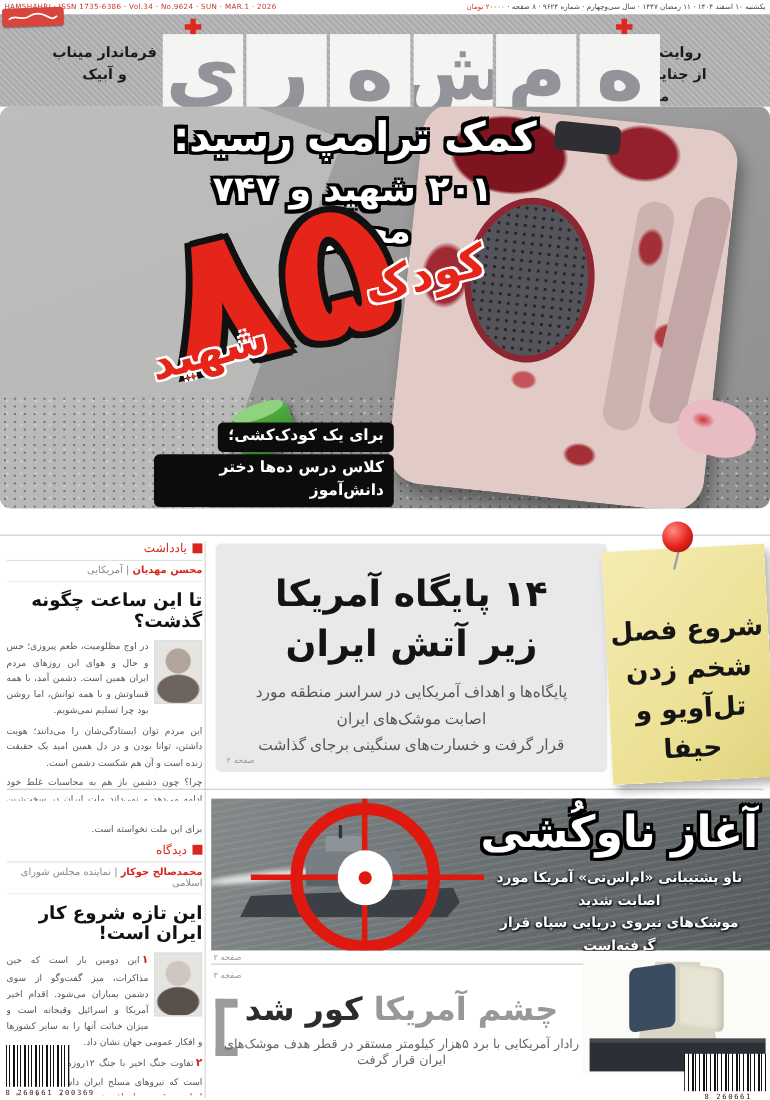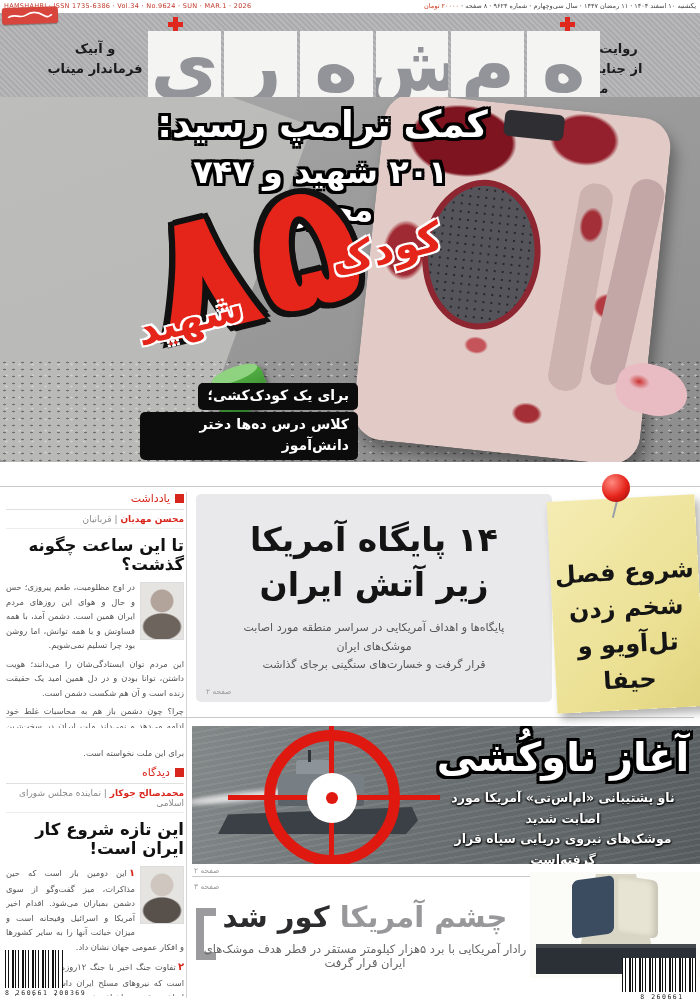--- a/index.html
+++ b/index.html
@@ -23,21 +23,21 @@
   .red-cross:after { content:""; position:absolute; left:0; top:5px; width:15px; height:5px; background:#e0271d; }
   .mast-note { position:absolute; top:26px; direction:rtl; text-align:center; font-weight:bold;
     font-size:13px; line-height:1.55; color:#1b1b1b; }
   .logo-row { position:absolute; left:148px; top:18px; width:452px; height:76px; direction:rtl; display:flex; gap:3px; }
   .logo-cell { width:73px; height:74px; background:#f4f4f2; overflow:hidden; position:relative; }
   .logo-cell span { position:absolute; left:50%; top:50%; transform:translate(-50%,-54%); font-size:74px;
     font-weight:bold; color:#93939a; line-height:1; }
 
   
   .photo { position:absolute; left:0; top:97px; width:700px; height:365px; overflow:hidden;
-    background:linear-gradient(160deg,#a9a9a9 0%,#9b9b9b 40%,#8d8d8d 100%); }
+    background:linear-gradient(160deg,#a9a9a9 0%,#9b9b9b 40%,#8d8d8d 100%);border-radius:10px; }
   .light-band { position:absolute; left:-80px; top:-40px; width:330px; height:420px; background:#c2c2c0;
     transform:rotate(20deg); opacity:.8; }
   .rubble { position:absolute; left:0; top:262px; width:700px; height:120px;
     background:linear-gradient(180deg,#8e8e8c,#767674);
     background-image:radial-gradient(rgba(40,40,40,.5) 1px,transparent 1.4px),radial-gradient(rgba(230,230,230,.5) 1px,transparent 1.4px);
     background-size:9px 7px,13px 11px; }
   .backpack { position:absolute; left:368px; top:8px; width:288px; height:348px; transform:rotate(6deg); }
   .bp-body { position:absolute; inset:0; border-radius:30px; background:#e2cbc6;
     background-image:
       radial-gradient(ellipse 90px 60px at 28% 12%, #7e1420 0 55%, transparent 60%),
@@ -80,21 +80,21 @@
     padding:2px 9px 3px; border-radius:5px; margin-bottom:2px; }
 
   
   .hline { position:absolute; height:1px; background:#c9c9c9; }
   .vline { position:absolute; width:1px; background:#d4d4d4; }
 
   
   .feature-box { position:absolute; left:196px; top:494px; width:356px; height:208px; background:#e9e9eb;
     border-radius:5px; direction:rtl; text-align:center; }
   .feature-h { font-size:33px; font-weight:900; color:#141414; line-height:1.35; padding-top:24px; letter-spacing:-.5px; }
-  .feature-sub { font-size:11px; color:#555; line-height:1.7; margin-top:12px; padding:0 24px; }
+  .feature-sub { font-size:14px; color:#555; line-height:1.7; margin-top:12px; padding:0 24px;font-family:Liberation Serif, serif; }
   .page-ref { position:absolute; font-size:7.5px; color:#9a9a9a; direction:rtl; }
   .sticky { position:absolute; left:552px; top:498px; width:148px; height:212px; transform:rotate(-3deg);
     background:linear-gradient(135deg,#f5ecb4,#eadf90 70%,#e0d37e); box-shadow:4px 6px 9px rgba(0,0,0,.3);
     direction:rtl; text-align:center; padding-top:56px; }
   .sticky div { font-size:24px; font-weight:900; color:#151515; line-height:1.5; letter-spacing:-.5px; }
   .pushpin { position:absolute; left:598px; top:474px; width:34px; height:46px; z-index:5; }
   .pin-ball { position:absolute; left:4px; top:0; width:28px; height:28px; border-radius:50%;
     background:radial-gradient(circle at 35% 30%, #ff8a80, #e5231a 55%, #8f0d08); }
   .pin-needle { position:absolute; left:16px; top:26px; width:2px; height:18px; background:#9aa0a6; transform:rotate(14deg); }
 
@@ -178,22 +178,22 @@
   </div>
 
   <div class="masthead">
     <div class="corner-badge">
       <svg width="48" height="11" viewBox="0 0 48 11">
         <path d="M2 7 C8 2, 14 9, 20 5 S 32 2, 38 6 S 44 4, 46 6" stroke="#fff" stroke-width="1.6" fill="none"></path>
       </svg>
     </div>
     <div class="red-cross" style="left:168px; top:4px;"></div>
     <div class="mast-note" style="left:10px; width:170px;">
+      <div>فرماندار میناب</div>
       <div>و آبیک</div>
-      <div>فرماندار میناب</div>
     </div>
     <div class="red-cross" style="left:560px; top:4px;"></div>
     <div class="mast-note" style="left:490px; width:200px;">
       <div>روایت قربانیان</div>
       <div>از جنایت هولناک</div>
       <div>میناب</div>
     </div>
     <div class="logo-row">
       <div class="logo-cell">
           <span>ه</span>
@@ -267,21 +267,21 @@
     <div class="pin-needle"></div>
     <div class="pin-ball"></div>
   </div>
 
   <div class="col-article" style="top:492px; height:222px;">
     <div class="art-label">
       <div class="sq"></div>
       <div class="txt">یادداشت</div>
     </div>
     <div class="byline">
-      <span class="name">محسن مهدیان</span><span> | قربانیان</span>
+      <span class="name">محسن مهدیان</span><span> | آمریکایی</span>
     </div>
     <div class="art-headline">تا این ساعت چگونه گذشت؟</div>
     <div class="art-body" style="height:148px;">
       <div class="portrait"></div>
       <p>در اوج مظلومیت، طعم پیروزی؛ حس و حال و هوای این روزهای مردم ایران همین است. دشمن آمد، با همه قساوتش و با همه توانش، اما روشن بود چرا تسلیم نمی‌شویم.</p>
       <p>این مردم توان ایستادگی‌شان را می‌دانند؛ هویت داشتن، توانا بودن و در دل همین امید یک حقیقت زنده است و آن هم شکست دشمن است.</p>
       <p>چرا؟ چون دشمن باز هم به محاسبات غلط خود ادامه می‌دهد و نمی‌داند ملت ایران در سخت‌ترین روزها کنار هم می‌ایستند و از هیچ تجاوزی نمی‌گذرند.</p>
 
     </div>
   </div>

